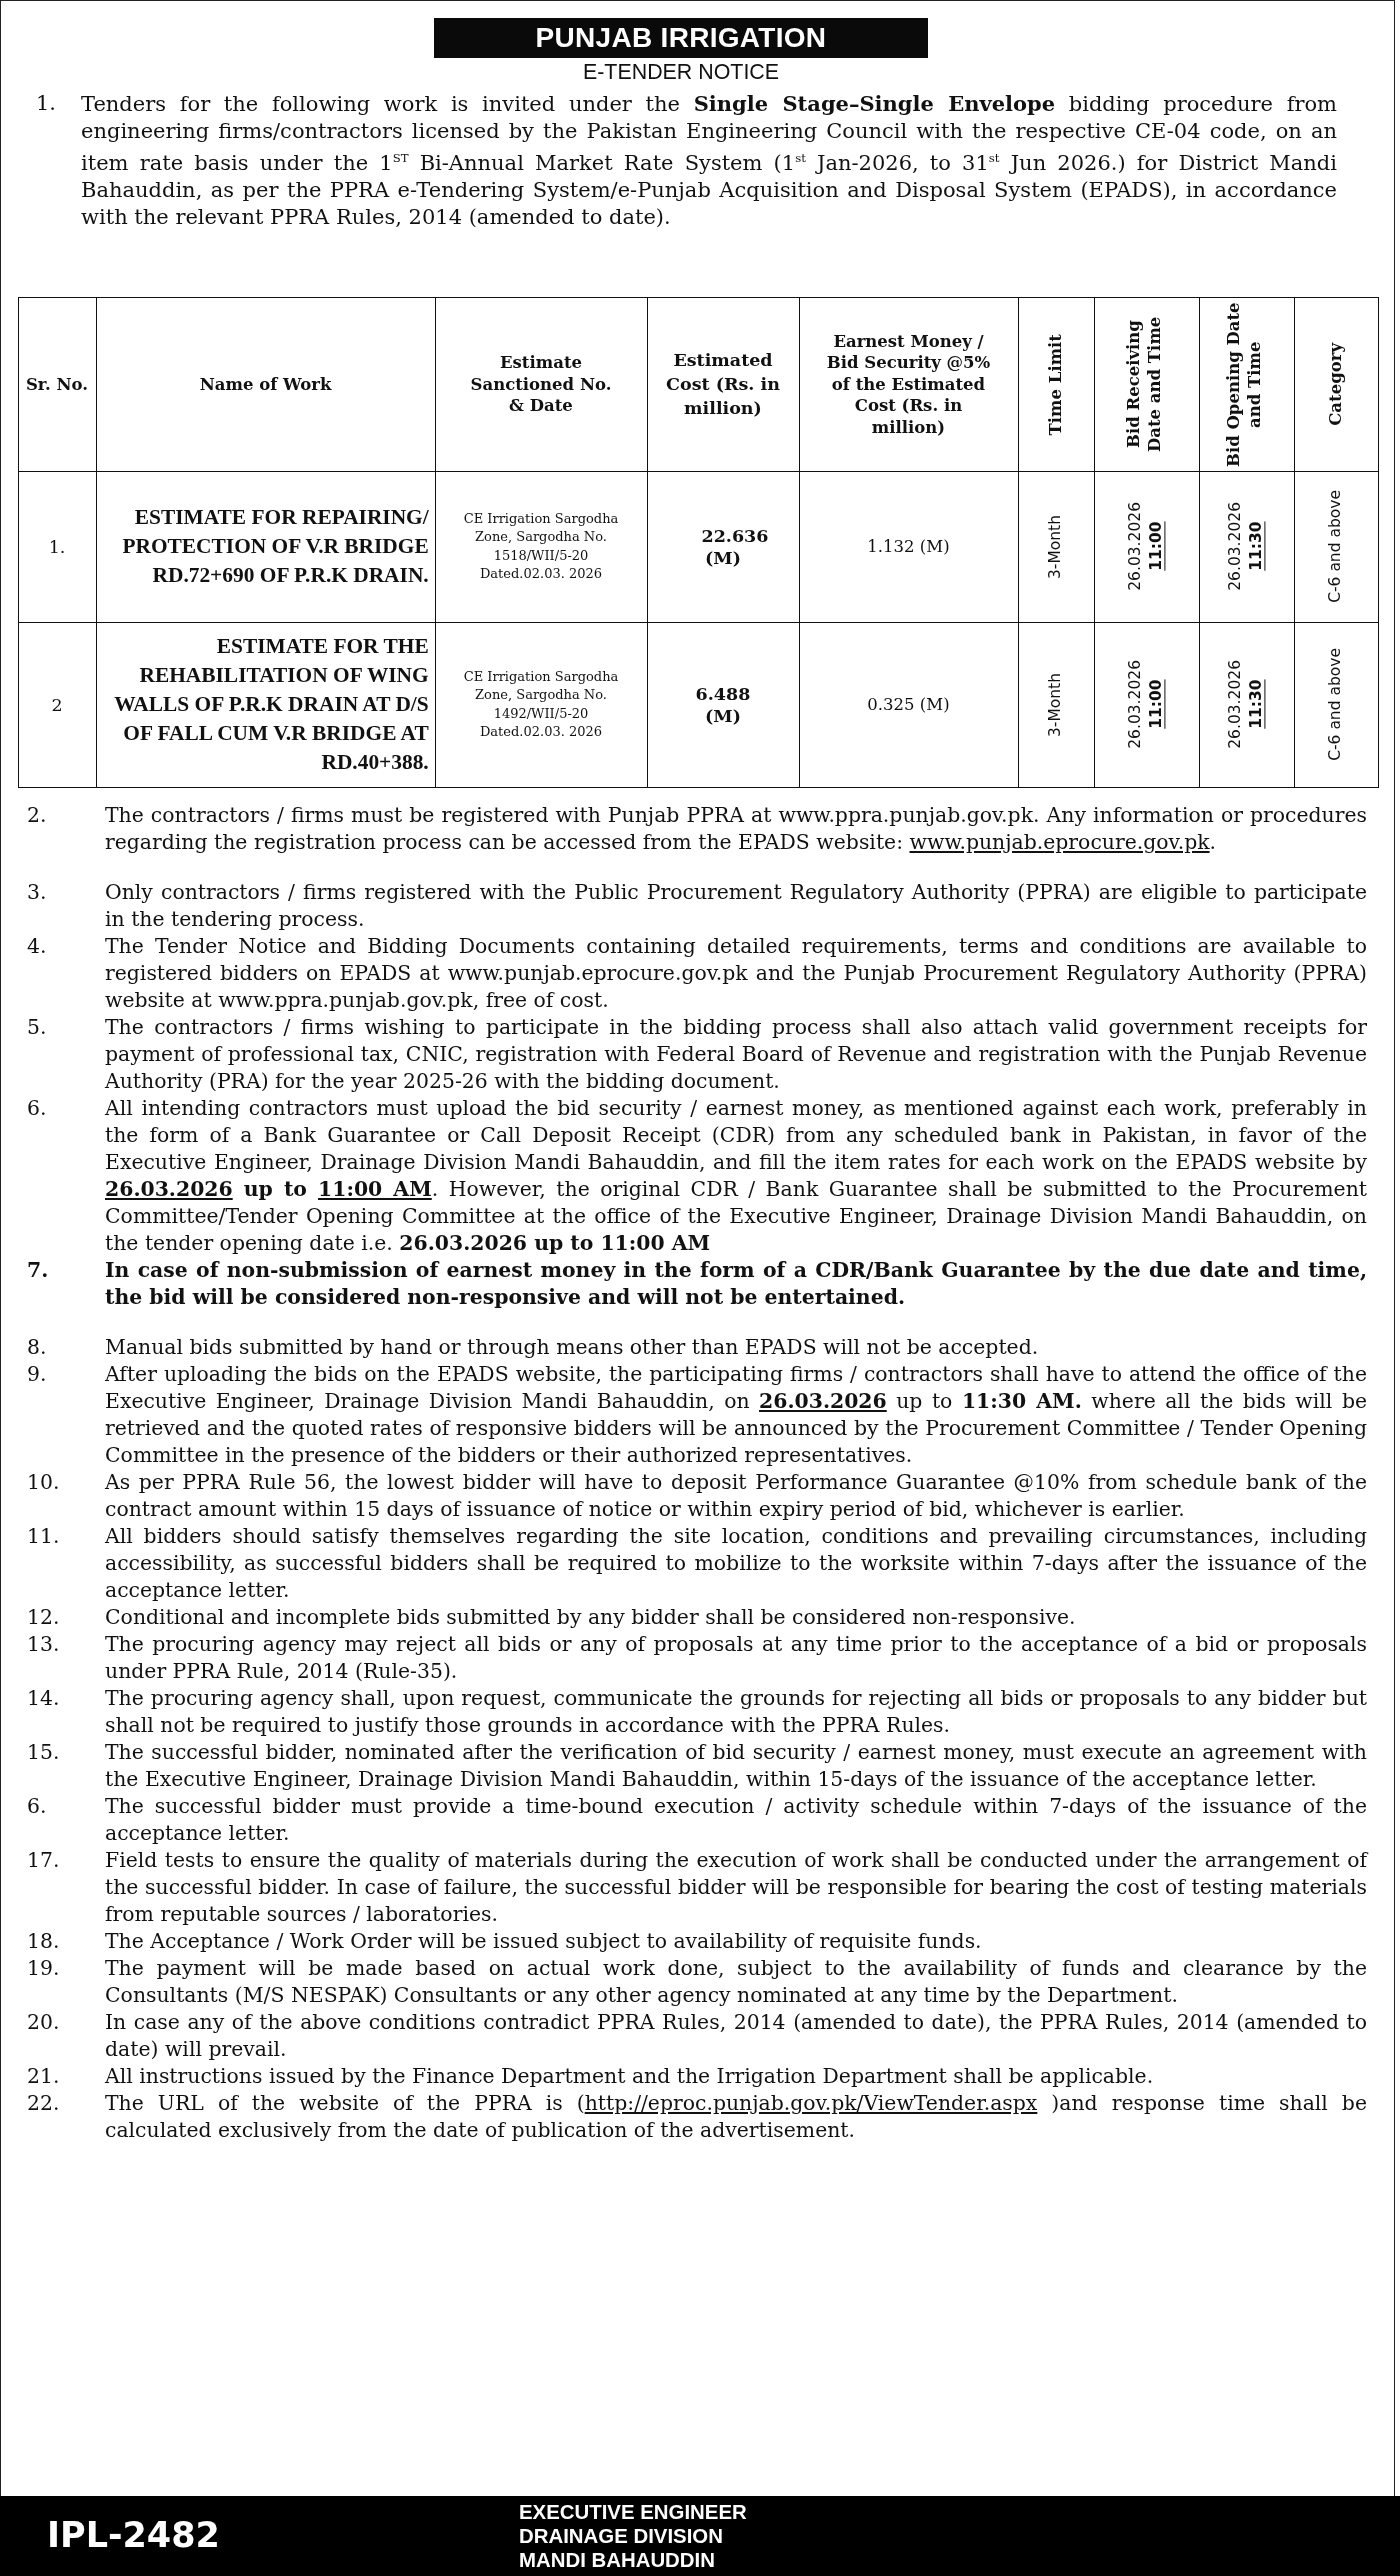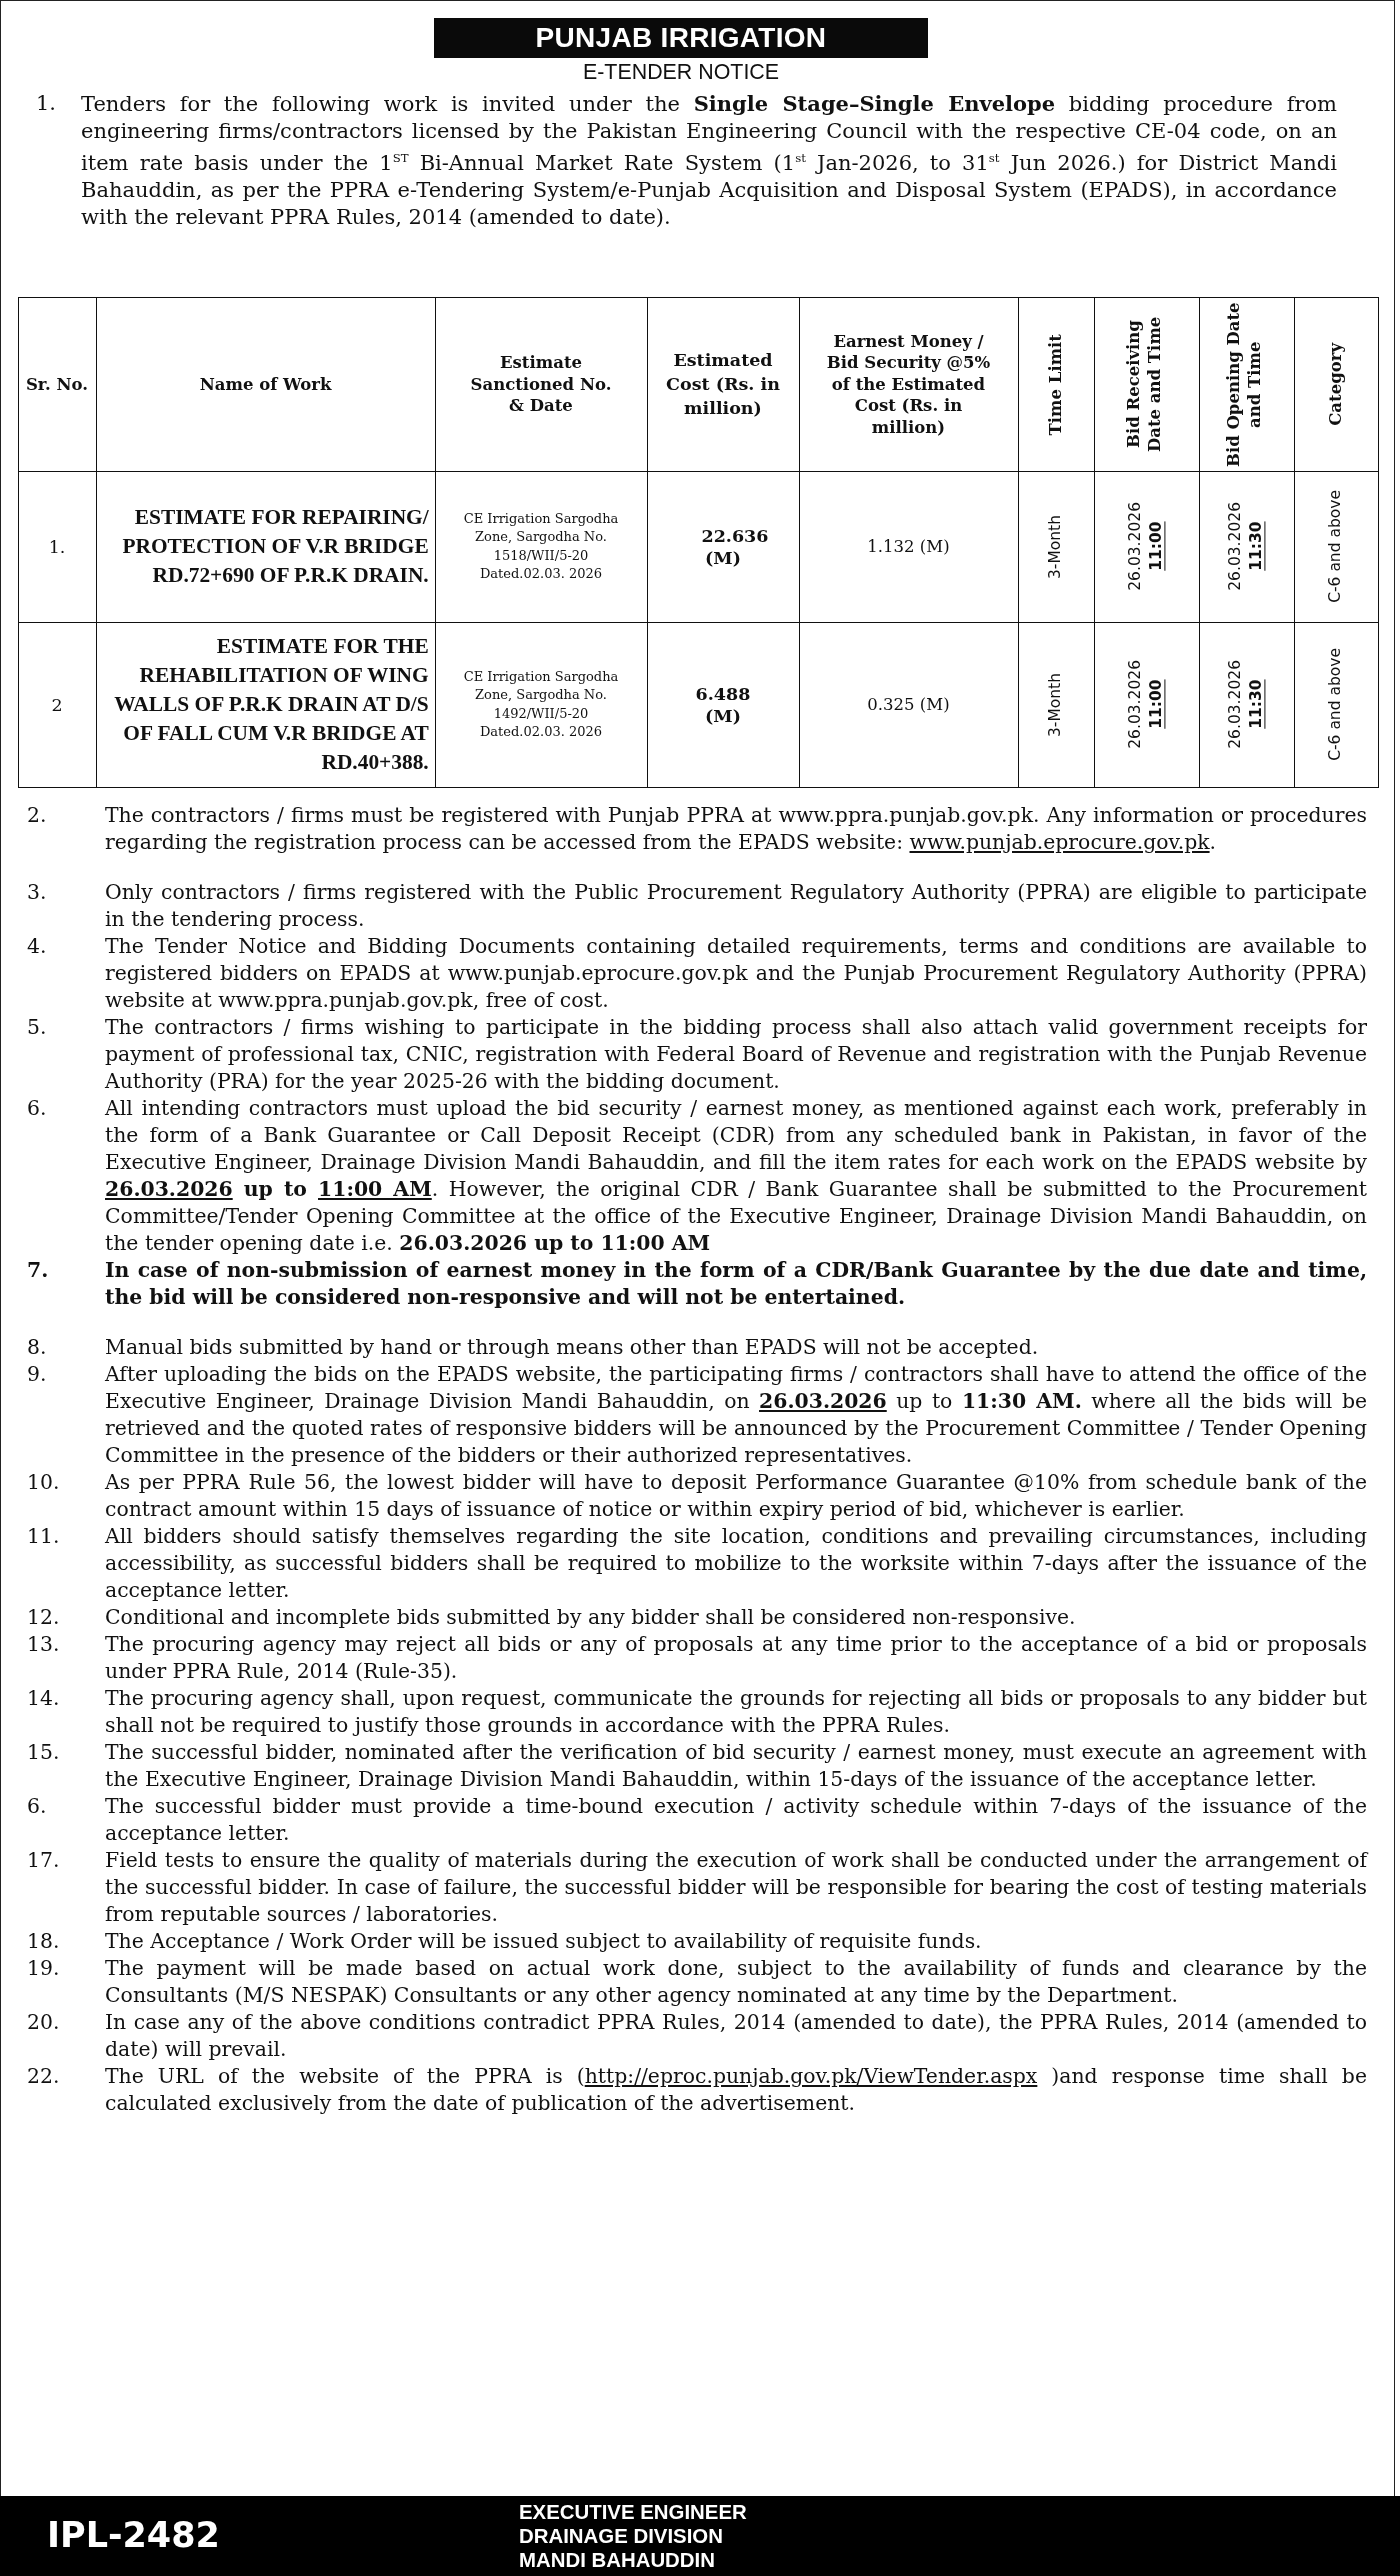--- a/index.html
+++ b/index.html
@@ -195,20 +195,24 @@
       </div>
     <div class="li">
         <span class="num">19.</span>
         <div class="txt">The payment will be made based on actual work done, subject to the availability of funds and clearance by the Consultants (M/S NESPAK) Consultants or any other agency nominated at any time by the Department.</div>
       </div>
     <div class="li">
         <span class="num">20.</span>
         <div class="txt">In case any of the above conditions contradict PPRA Rules, 2014 (amended to date), the PPRA Rules, 2014 (amended to date) will prevail.</div>
       </div>
     <div class="li">
+        <span class="num">21.</span>
+        <div class="txt">All instructions issued by the Finance Department and the Irrigation Department shall be applicable.</div>
+      </div>
+    <div class="li">
       <span class="num">22.</span>
       <div class="txt"><span>The URL of the website of the PPRA is (</span><a class="u">http://eproc.punjab.gov.pk/ViewTender.aspx</a><span> )and response time shall be calculated exclusively from the date of publication of the advertisement.</span></div>
     </div>
   </div>
 </div>
 
 <div class="footer">
   <div class="code">IPL-2482</div>
   <div class="sig">
     <div>EXECUTIVE ENGINEER</div>

